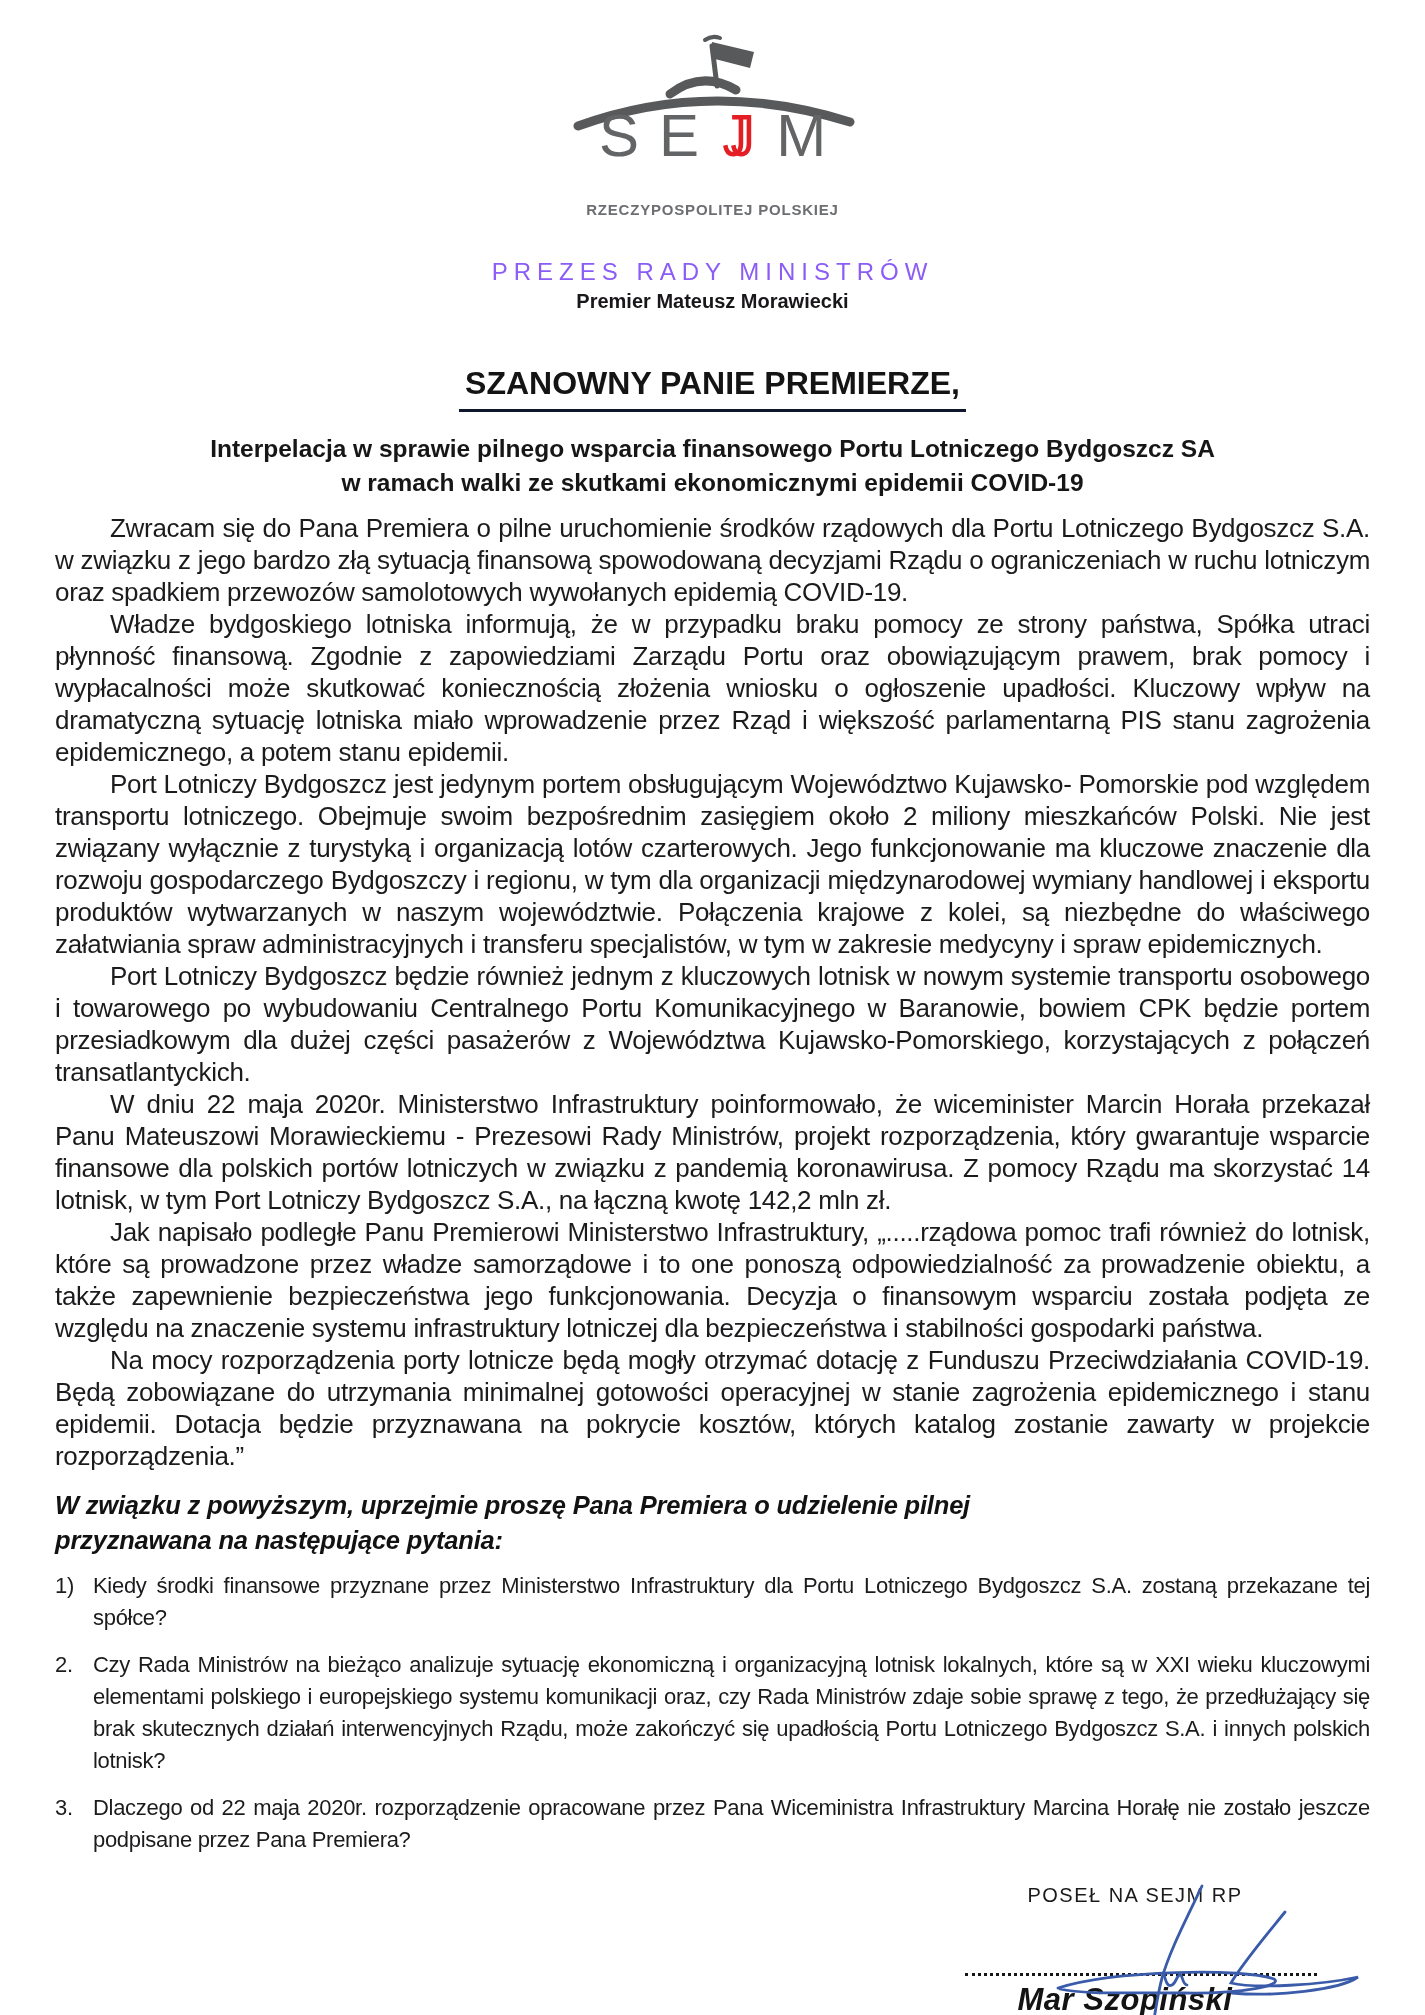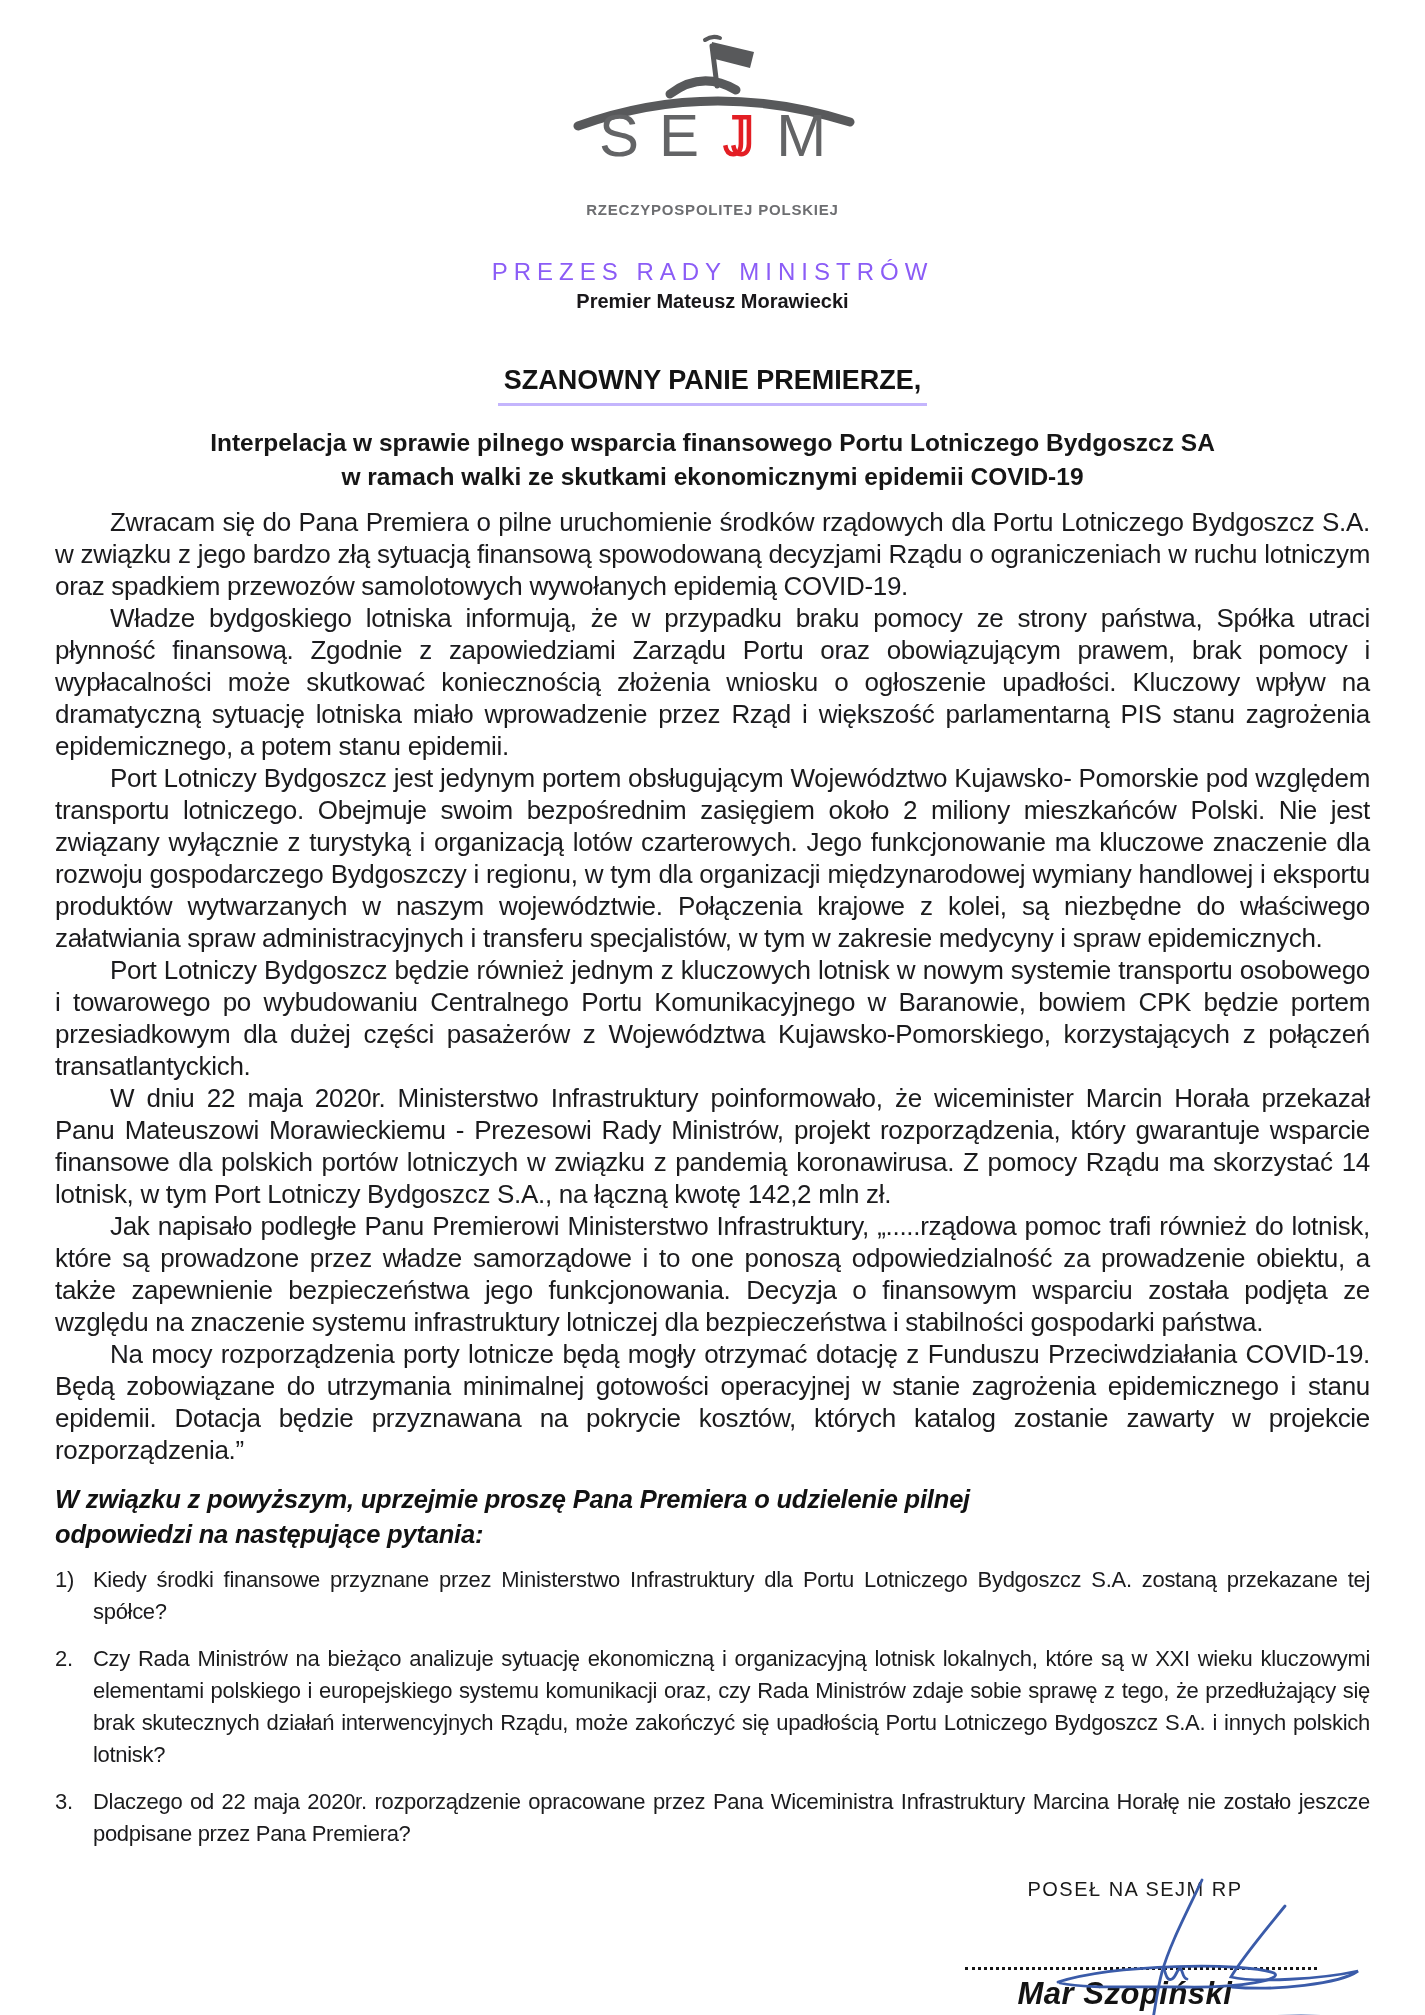--- a/index.html
+++ b/index.html
@@ -29,22 +29,22 @@
     position:absolute;left:0;bottom:0;width:100%;
     font-size:15px;font-weight:bold;letter-spacing:.8px;color:#6d6e71;
   }
 
   
   .office{margin-top:40px;text-align:center;font-size:24px;letter-spacing:6px;color:#8b5cf6;font-weight:400;}
   .addressee{margin-top:4px;text-align:center;font-size:20px;font-weight:bold;color:#19171a;}
 
   .salutation-row{margin-top:52px;text-align:center;}
   .salutation{
-    display:inline-block;font-size:27px;font-weight:bold;color:#141414;
-    border-bottom:3px solid #c4b5fd;padding:0 6px 7px;
+    display:inline-block;font-size:32px;font-weight:bold;color:#141414;
+    border-bottom:3px solid #0f172a;padding:0 6px 7px;
   }
 
   
   .subject{margin:20px auto 12px;text-align:center;font-weight:bold;font-size:24.5px;line-height:34px;color:#161616;}
 
   
   .body-text p{
     margin:0;text-align:justify;text-indent:55px;
     font-size:26px;line-height:32px;letter-spacing:-.3px;color:#1b1b1d;
   }
@@ -112,21 +112,21 @@
     <p>Władze bydgoskiego lotniska informują, że w przypadku braku pomocy ze strony państwa, Spółka utraci płynność finansową. Zgodnie z zapowiedziami Zarządu Portu oraz obowiązującym prawem, brak pomocy i wypłacalności może skutkować koniecznością złożenia wniosku o ogłoszenie upadłości. Kluczowy wpływ na dramatyczną sytuację lotniska miało wprowadzenie przez Rząd i większość parlamentarną PIS stanu zagrożenia epidemicznego, a potem stanu epidemii.</p>
     <p>Port Lotniczy Bydgoszcz jest jedynym portem obsługującym Województwo Kujawsko- Pomorskie pod względem transportu lotniczego. Obejmuje swoim bezpośrednim zasięgiem około 2 miliony mieszkańców Polski. Nie jest związany wyłącznie z turystyką i organizacją lotów czarterowych. Jego funkcjonowanie ma kluczowe znaczenie dla rozwoju gospodarczego Bydgoszczy i regionu, w tym dla organizacji międzynarodowej wymiany handlowej i eksportu produktów wytwarzanych w naszym województwie. Połączenia krajowe z kolei, są niezbędne do właściwego załatwiania spraw administracyjnych i transferu specjalistów, w tym w zakresie medycyny i spraw epidemicznych.</p>
     <p>Port Lotniczy Bydgoszcz będzie również jednym z kluczowych lotnisk w nowym systemie transportu osobowego i towarowego po wybudowaniu Centralnego Portu Komunikacyjnego w Baranowie, bowiem CPK będzie portem przesiadkowym dla dużej części pasażerów z Województwa Kujawsko-Pomorskiego, korzystających z połączeń transatlantyckich.</p>
     <p>W dniu 22 maja 2020r. Ministerstwo Infrastruktury poinformowało, że wiceminister Marcin Horała przekazał Panu Mateuszowi Morawieckiemu - Prezesowi Rady Ministrów, projekt rozporządzenia, który gwarantuje wsparcie finansowe dla polskich portów lotniczych w związku z pandemią koronawirusa. Z pomocy Rządu ma skorzystać 14 lotnisk, w tym Port Lotniczy Bydgoszcz S.A., na łączną kwotę 142,2 mln zł.</p>
     <p>Jak napisało podległe Panu Premierowi Ministerstwo Infrastruktury, „.....rządowa pomoc trafi również do lotnisk, które są prowadzone przez władze samorządowe i to one ponoszą odpowiedzialność za prowadzenie obiektu, a także zapewnienie bezpieczeństwa jego funkcjonowania. Decyzja o finansowym wsparciu została podjęta ze względu na znaczenie systemu infrastruktury lotniczej dla bezpieczeństwa i stabilności gospodarki państwa.</p>
     <p>Na mocy rozporządzenia porty lotnicze będą mogły otrzymać dotację z Funduszu Przeciwdziałania COVID-19. Będą zobowiązane do utrzymania minimalnej gotowości operacyjnej w stanie zagrożenia epidemicznego i stanu epidemii. Dotacja będzie przyznawana na pokrycie kosztów, których katalog zostanie zawarty w projekcie rozporządzenia.”</p>
   </div>
 
   <div class="request">
     <div>W związku z powyższym, uprzejmie proszę Pana Premiera o udzielenie pilnej</div>
-    <div>odpowiedzi na następujące pytania:</div>
+    <div>przyznawana na następujące pytania:</div>
   </div>
 
   <div class="questions">
     <div class="q">
       <div class="marker">1)</div>
       <div class="text">Kiedy środki finansowe przyznane przez Ministerstwo Infrastruktury dla Portu Lotniczego Bydgoszcz S.A. zostaną przekazane tej spółce?</div>
     </div>
     <div class="q">
       <div class="marker">2.</div>
       <div class="text">Czy Rada Ministrów na bieżąco analizuje sytuację ekonomiczną i organizacyjną lotnisk lokalnych, które są w XXI wieku kluczowymi elementami polskiego i europejskiego systemu komunikacji oraz, czy Rada Ministrów zdaje sobie sprawę z tego, że przedłużający się brak skutecznych działań interwencyjnych Rządu, może zakończyć się upadłością Portu Lotniczego Bydgoszcz S.A. i innych polskich lotnisk?</div>

